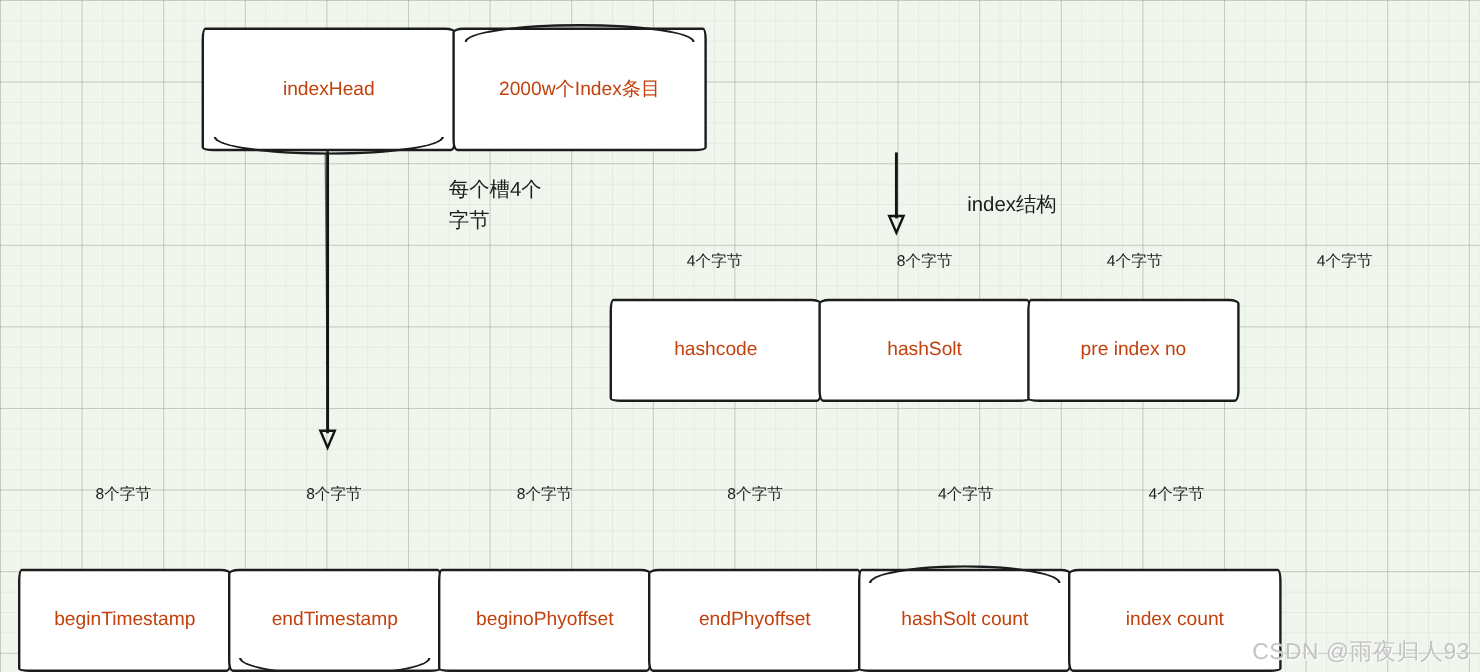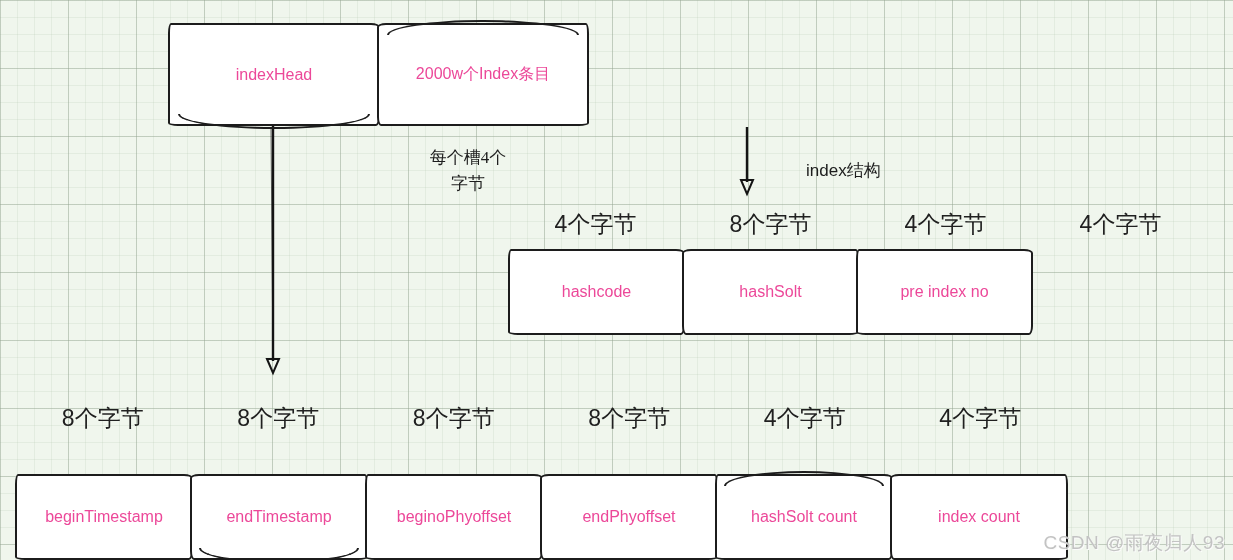--- a/index.html
+++ b/index.html
@@ -19,21 +19,21 @@
       linear-gradient(to bottom, rgba(175,195,170,0.20) 1px, transparent 1px);
     background-size:68px 68px,68px 68px,17px 17px,17px 17px;
   }
   .row{position:absolute;display:flex;}
   .box{
     position:relative;
     box-sizing:border-box;
     background:#ffffff;
     border:2.5px solid #1c1c1c;
     display:flex;align-items:center;justify-content:center;
-    font-size:16px;color:#ec4899;
+    font-size:16px;color:#c2410c;
     border-radius:3px 9px 4px 10px / 10px 4px 9px 3px;
   }
   .box:nth-child(even){border-radius:9px 3px 10px 4px / 4px 10px 3px 9px;}
   .box + .box{margin-left:-3px;}
   
   .arc-t::before,.arc-b::after{
     content:"";position:absolute;left:4%;right:4%;height:13px;
     border:2px solid #1c1c1c;pointer-events:none;
   }
   .arc-t::before{top:-5px;border-bottom:none;border-radius:50% 50% 0 0 / 100% 100% 0 0;}
@@ -41,29 +41,29 @@
 
   .top-row{left:168px;top:23px;}
   .top-row .box{width:212px;height:103px;}
 
   .index-row{left:508px;top:249px;justify-content:space-between;}
   .index-row .box{width:177px;height:86px;}
 
   .head-row{left:15px;top:442px;}
   .head-row .box{width:178px;height:86px;margin-top:32px;}
 
-  .size-labels{position:absolute;display:flex;color:#202020;font-size:23px;}
+  .size-labels{position:absolute;display:flex;color:#202020;font-size:13px;}
   .size-labels span{display:block;text-align:center;}
   .index-sizes{left:508px;top:209px;width:700px;}
   .index-sizes span{width:175px;}
   .head-sizes{left:15px;top:403px;width:1053px;}
   .head-sizes span{width:175.5px;}
 
   .note{position:absolute;color:#1d1d1d;font-size:17px;line-height:26px;}
-  .note-slot{left:390px;top:145px;width:156px;text-align:center;font-family:Liberation Serif, serif;}
+  .note-slot{left:374px;top:145px;width:156px;text-align:left;}
   .note-index{left:806px;top:158px;}
 
   svg.arrows{position:absolute;left:0;top:0;pointer-events:none;}
   svg.arrows line,svg.arrows polygon{stroke:#141414;fill:none;}
 
   .watermark{
     position:absolute;right:8px;bottom:4px;
     font-size:19px;color:#c3c3c3;letter-spacing:.5px;
     text-shadow:1px 1px 0 #fbfbfb;
   }

